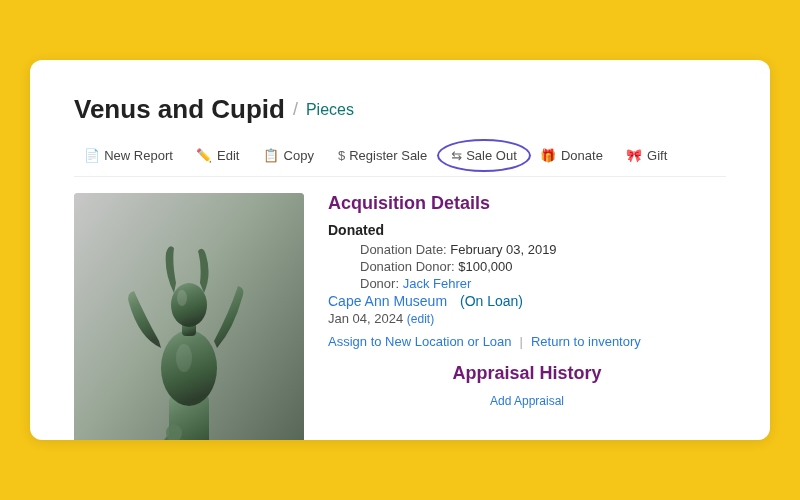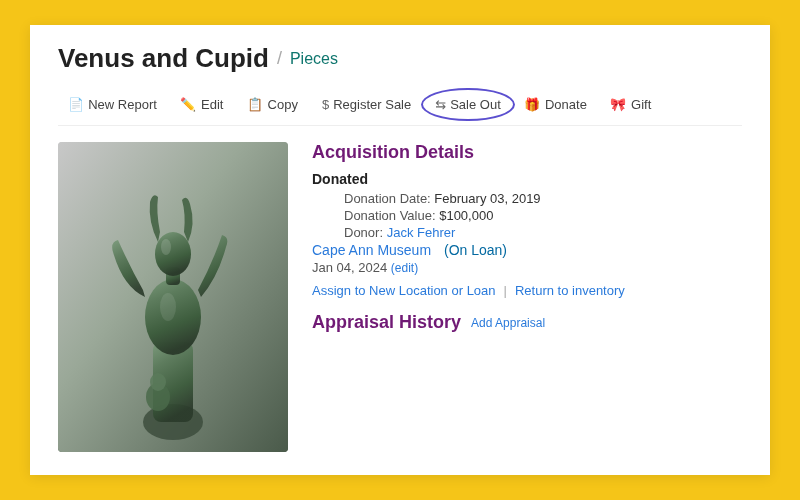--- a/index.html
+++ b/index.html
@@ -7,24 +7,24 @@
       background-color: #F5C518;
       width: 800px;
       height: 500px;
       display: flex;
       align-items: center;
       justify-content: center;
       font-family: -apple-system, BlinkMacSystemFont, 'Segoe UI', sans-serif;
     }
     .card {
       background: #fff;
-      border-radius: 0;
+      border-radius: 12px;
       width: 740px;
-      height: 450px;
-      padding: 0;
+      height: 380px;
+      padding: 16px;
       overflow: hidden;
       box-shadow: 0 2px 12px rgba(0,0,0,0.1);
     }
     .card-header {
       padding: 18px 28px 0 28px;
     }
     .breadcrumb {
       display: flex;
       align-items: center;
       gap: 8px;
@@ -160,20 +160,21 @@
       margin-bottom: 14px;
     }
     .action-links .pipe {
       color: #aaa;
       font-size: 13px;
     }
     .appraisal-header {
       display: flex;
       align-items: center;
       gap: 10px;
+      flex-direction: column;
     }
     .add-link {
       font-size: 12px;
       color: #2a7adb;
       cursor: pointer;
     }
   </style>
 </head>
 <body>
 
@@ -259,21 +260,21 @@
     </div>
     <div class="details-panel">
 
       <div class="section-title">Acquisition Details</div>
       <div class="acquisition-type">Donated</div>
       <div class="detail-line">
         <span class="label">Donation Date:</span>
         <span>February 03, 2019</span>
       </div>
       <div class="detail-line">
-        <span class="label">Donation Value:</span>
+        <span class="label">Donation Donor:</span>
         <span>$100,000</span>
       </div>
       <div class="detail-line">
         <span class="label">Donor:</span>
         <a class="link-text">Jack Fehrer</a>
       </div>
 
       <div class="location-name">
         <a class="link-text">Cape Ann Museum</a>
         <span style="color:#0369a1;margin-left:9px;">(On Loan)</span>

